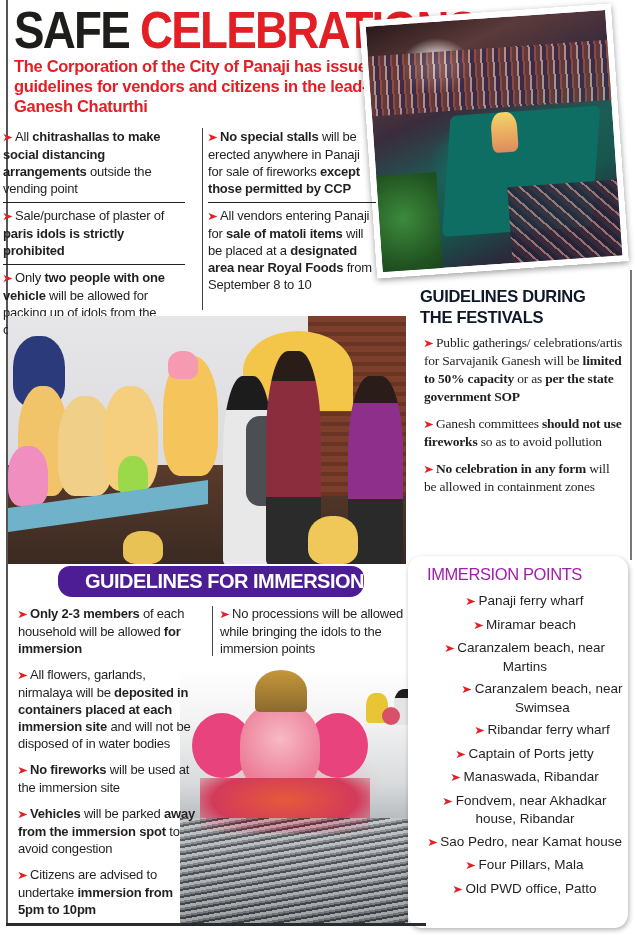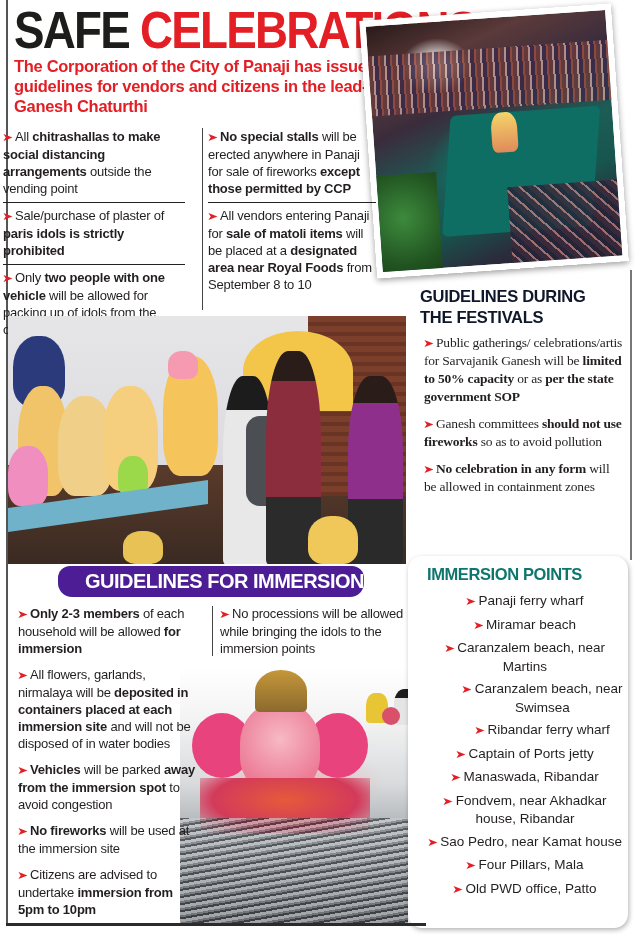--- a/index.html
+++ b/index.html
@@ -51,21 +51,21 @@
     .ripples { position: absolute; left: 0; top: 150px; width: 228px; height: 105px; background: repeating-linear-gradient(170deg, #2b2f33 0 2px, #c9cbcc 2px 5px, #7b7f83 5px 7px); opacity: 0.65; }
     .ganesh-head { position: absolute; left: 60px; top: 35px; width: 80px; height: 90px; background: radial-gradient(circle at 50% 40%, #f7b9c4 0%, #ec7c97 70%); border-radius: 45% 45% 40% 40%; }
     .ganesh-crown { position: absolute; left: 75px; top: 2px; width: 52px; height: 42px; background: linear-gradient(#c5973a, #8b6a2e); border-radius: 50% 50% 10% 10%; }
     .ganesh-ear-l { position: absolute; left: 12px; top: 45px; width: 60px; height: 65px; background: #e9437e; border-radius: 50%; }
     .ganesh-ear-r { position: absolute; left: 128px; top: 45px; width: 60px; height: 65px; background: #e9437e; border-radius: 50%; }
     .ganesh-body { position: absolute; left: 20px; top: 110px; width: 170px; height: 55px; background: radial-gradient(ellipse at 50% 40%, #e65a3a 0%, #d33a5a 60%, rgba(211,58,90,0) 100%); }
 
     .banner { position: absolute; left: 58px; top: 566px; width: 306px; height: 31px; background: #4c1d95; border-radius: 12px 12px 14px 14px; color: #ffffff; font-weight: 700; font-size: 20px; line-height: 31px; text-align: right; letter-spacing: -0.5px; }
 
     .panel { position: absolute; left: 408px; top: 556px; width: 220px; height: 372px; background: #ffffff; border-radius: 14px; box-shadow: 1px 2px 5px rgba(0,0,0,0.3); }
-    .panel-title { position: absolute; left: 427px; top: 565px; color: #0f766e; font-weight: 700; font-size: 16.5px; letter-spacing: -0.4px; }
+    .panel-title { position: absolute; left: 427px; top: 565px; color: #a21caf; font-weight: 400; font-size: 16.5px; letter-spacing: -0.4px; }
     .points { position: absolute; left: 425px; top: 590px; width: 200px; font-size: 13.5px; line-height: 17.5px; text-align: center; }
     .points .pt { padding: 2px 0 3px 0; }
     .points .pt.indent { padding-left: 35px; }
 
     .workers { position: absolute; left: 362px; top: 685px; width: 62px; height: 48px; }
 
     .fest-title { position: absolute; left: 420px; top: 286px; font-weight: 700; font-size: 16.5px; line-height: 21px; letter-spacing: -0.3px; color: #0f172a; }
   </style>
 </head>
 <body>
@@ -139,22 +139,22 @@
 <div class="workers">
   <div style="position:absolute;left:4px;top:8px;width:22px;height:30px;background:#e8c534;border-radius:40% 40% 4px 4px;"></div>
   <div style="position:absolute;left:32px;top:4px;width:26px;height:36px;background:linear-gradient(#1e1e1e 0 25%, #e5e5e5 25% 100%);border-radius:40% 40% 4px 4px;"></div>
   <div style="position:absolute;left:20px;top:22px;width:18px;height:18px;background:#d8506a;border-radius:50%;"></div>
 </div>
 
 <div class="banner">GUIDELINES FOR IMMERSION</div>
 <div class="col" id="immersion-left" style="left:18px; top:601px; width:182px;">
     <div class="item"><span class="arrow">➤</span><b>Only 2-3 members</b><span> of each household will be allowed </span><b>for immersion</b></div>
     <div class="item"><span class="arrow">➤</span><span>All flowers, garlands, nirmalaya will be </span><b>deposited in containers placed at each immersion site</b><span> and will not be disposed of in water bodies</span></div>
+    <div class="item"><span class="arrow">➤</span><b>No fireworks</b><span> will be used at the immersion site</span></div>
     <div class="item"><span class="arrow">➤</span><b>Vehicles</b><span> will be parked </span><b>away from the immersion spot</b><span> to avoid congestion</span></div>
-    <div class="item"><span class="arrow">➤</span><b>No fireworks</b><span> will be used at the immersion site</span></div>
     <div class="item"><span class="arrow">➤</span><span>Citizens are advised to undertake </span><b>immersion from 5pm to 10pm</b></div>
   </div>
 <div class="vdiv" style="left:212px; top:606px; height:50px;"></div>
 <div class="col" id="immersion-right" style="left:220px; top:601px; width:186px;">
     <div class="item"><span class="arrow">➤</span><span>No processions will be allowed while bringing the idols to the immersion points</span></div>
   </div>
 
 <div class="panel"></div>
 <div class="panel-title">IMMERSION POINTS</div>
 <div class="points" id="points-list">

